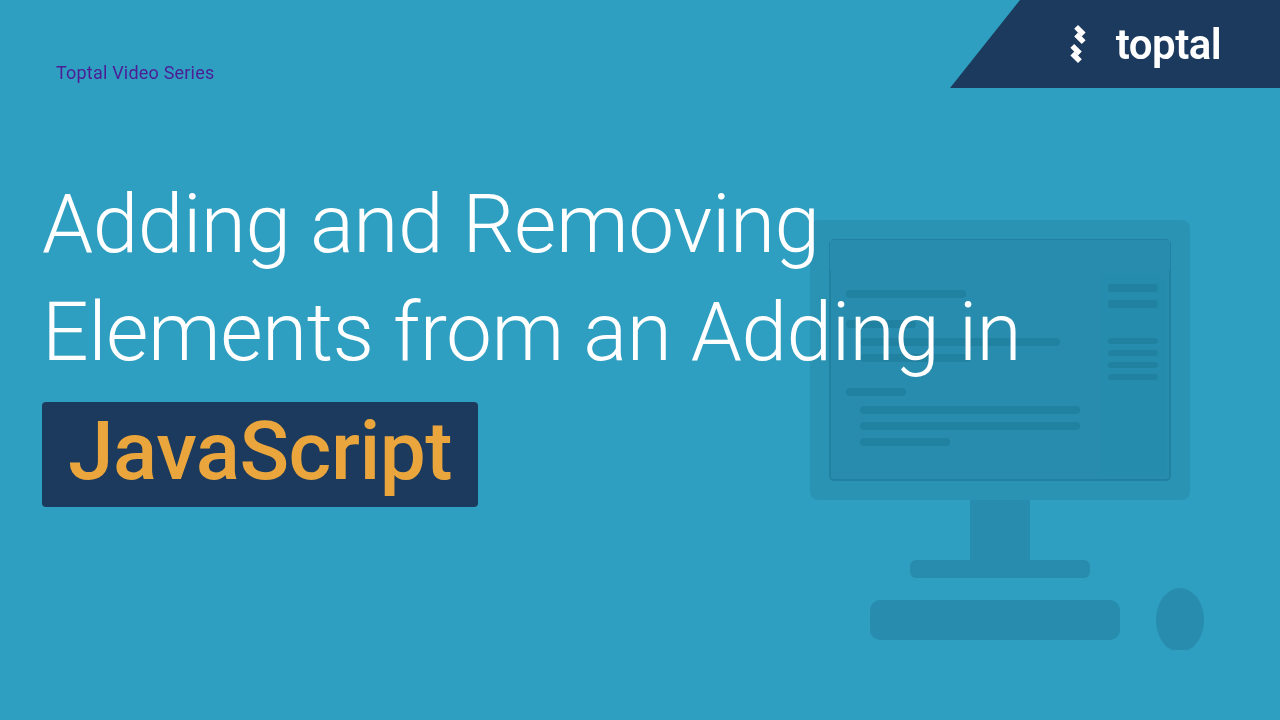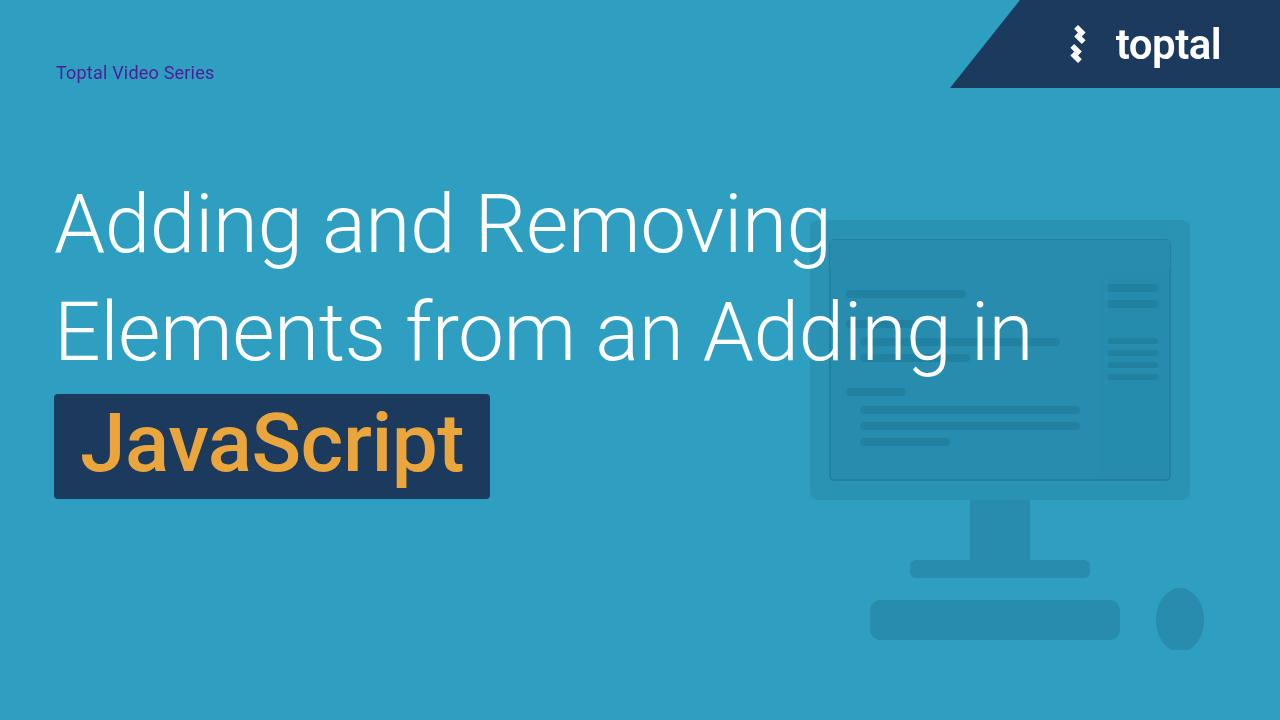--- a/index.html
+++ b/index.html
@@ -37,36 +37,36 @@
     top: 62px; left: 56px;
     color: #4c1d95;
     font-size: 18px;
     font-weight: 400;
     letter-spacing: 0.2px;
   }
 
   
   .headline {
     position: absolute;
-    top: 170px; left: 54px;
+    top: 170px; left: 42px;
     right: 40px;
     color: #ffffff;
     font-size: 82px;
     font-weight: 300;
     line-height: 1.32;
     letter-spacing: -0.5px;
   }
   .tag-box {
     display: inline-block;
     background: #1b3a5d;
     color: #eaa63d;
     font-weight: 500;
     padding: 2px 26px 8px 26px;
     border-radius: 4px;
-    margin-top: 8px;
+    margin-top: 16px;
     line-height: 1.15;
   }
 
   
   .monitor {
     position: absolute;
     right: 40px;
     bottom: 70px;
     width: 440px;
     opacity: 1;

